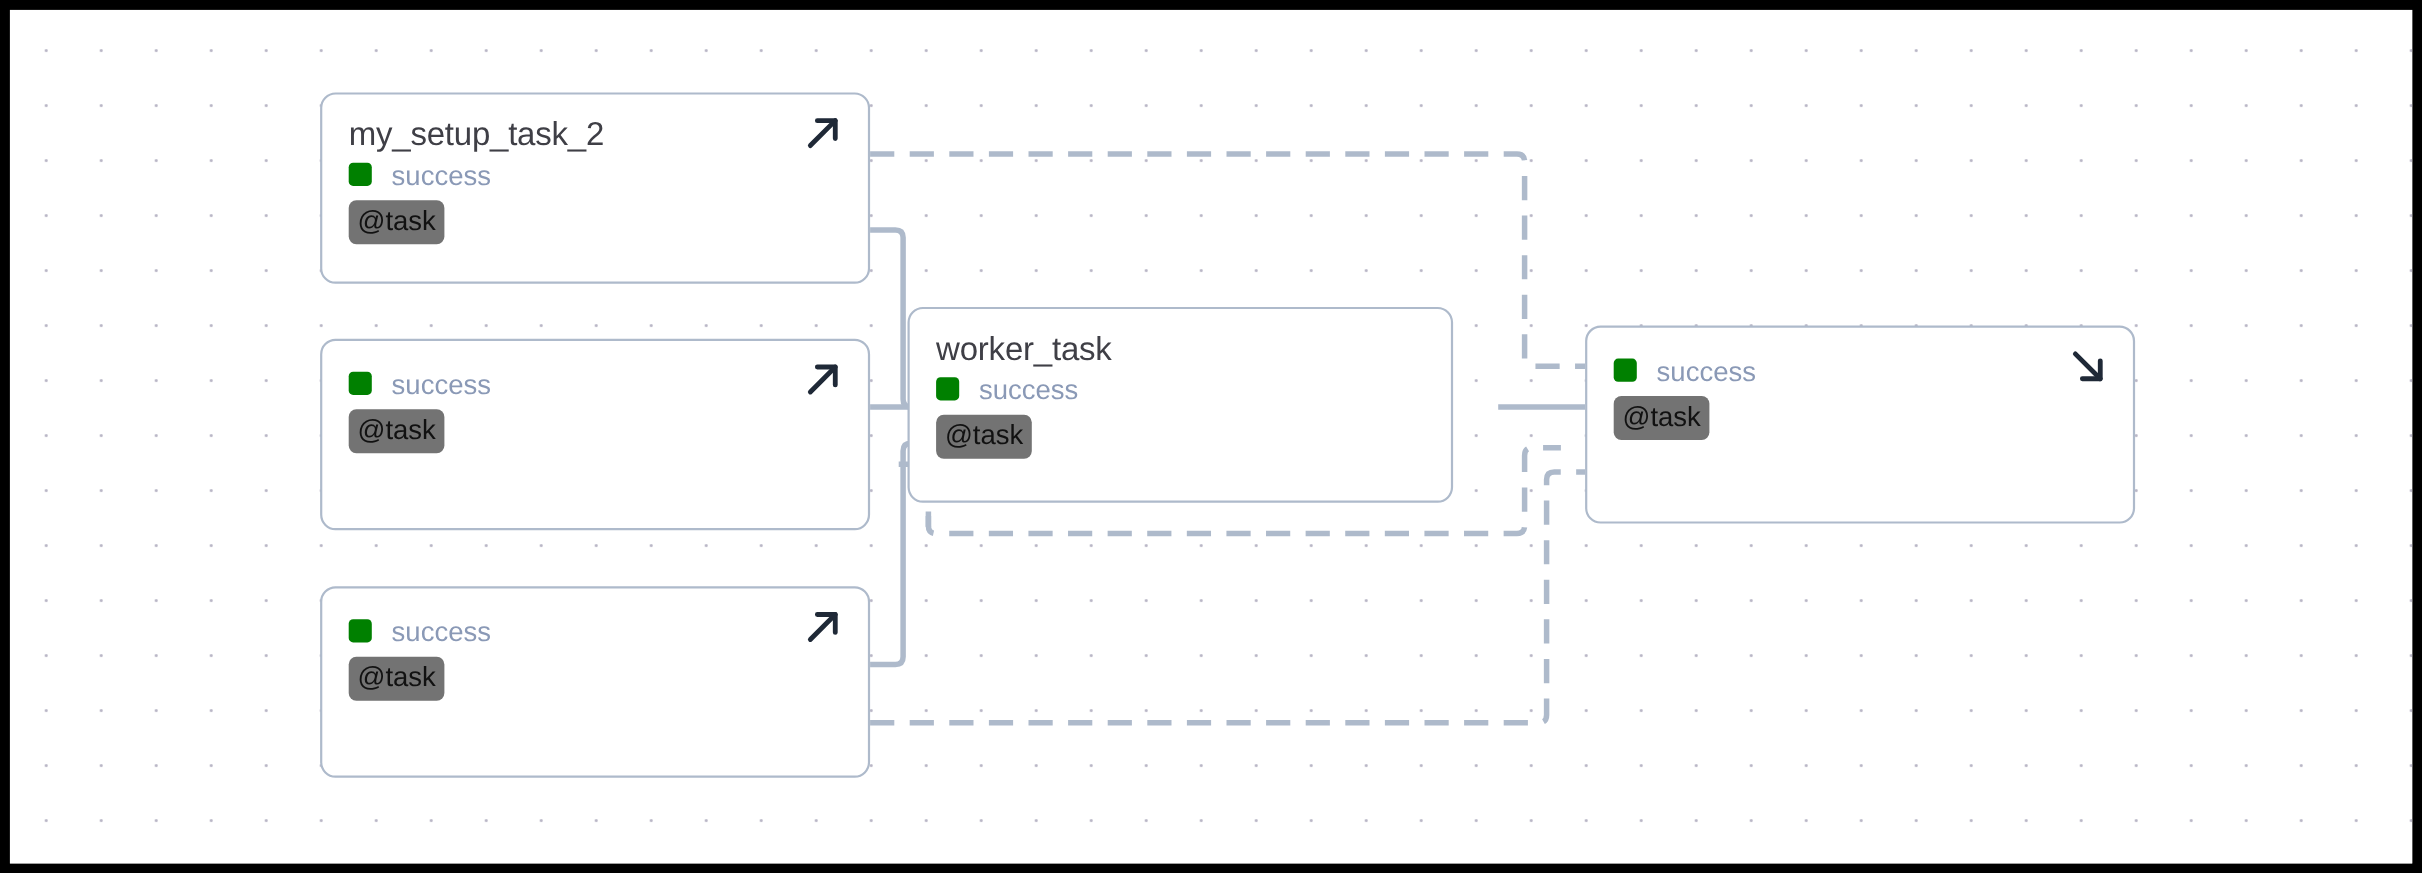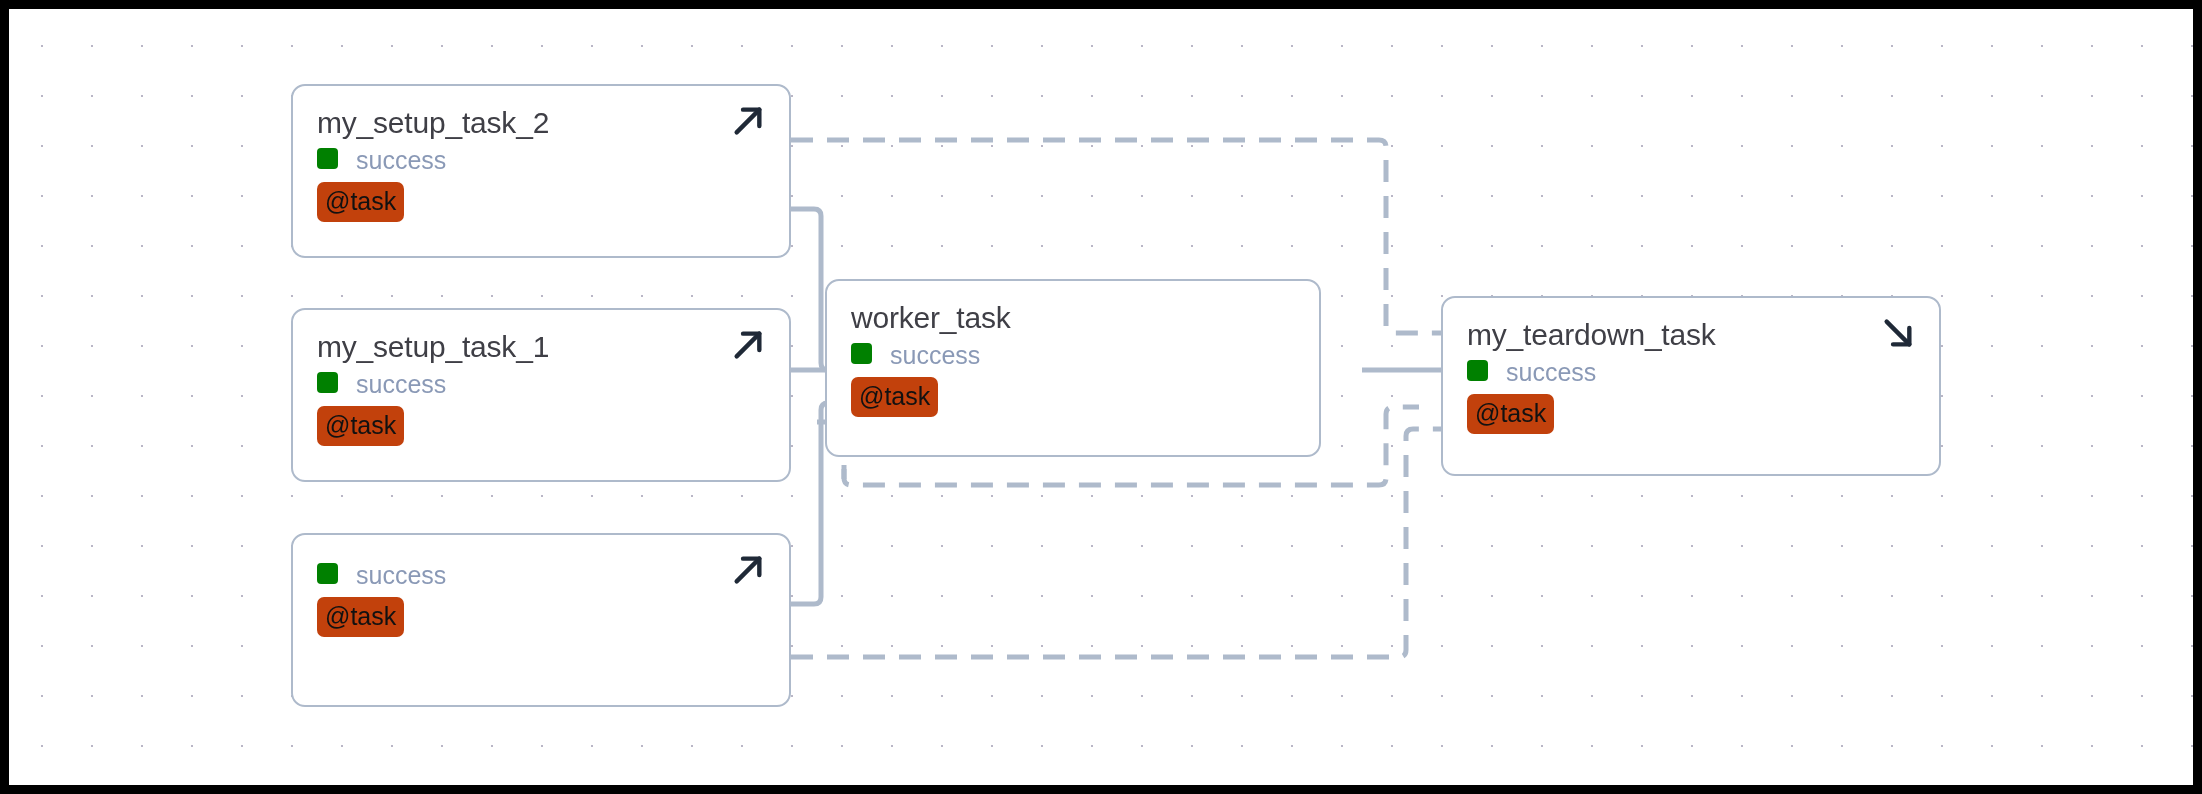--- a/index.html
+++ b/index.html
@@ -71,21 +71,21 @@
   }
   .status-text {
     margin-left: 18px;
     font-size: 25px;
     color: #8a99b6;
     line-height: 1;
   }
   .op-badge {
     display: inline-block;
     margin-top: 9px;
-    background: #c2410c;
+    background: #737373;
     color: #111111;
     font-size: 25px;
     line-height: 1;
     padding: 7px 8px 8px 8px;
     border-radius: 7px;
   }
 </style>
 </head>
 <body>
 
@@ -123,21 +123,20 @@
         </svg>
       </span>
       <div class="status-row">
         <span class="status-swatch"></span>
         <span class="status-text">success</span>
       </div>
       <div><span class="op-badge">@task</span></div>
     </div>
 
     <div class="node" style="left:282px; top:299px; width:500px; height:174px;">
-      <div class="node-title">my_setup_task_1</div>
       <span class="node-corner-icon">
         <svg viewBox="0 0 24 24" fill="none" stroke="currentColor" stroke-width="3.1" stroke-linecap="round" stroke-linejoin="round">
           <line x1="4" y1="20" x2="20" y2="4"></line>
             <polyline points="8.5,4 20,4 20,15.5"></polyline>
         </svg>
       </span>
       <div class="status-row">
         <span class="status-swatch"></span>
         <span class="status-text">success</span>
       </div>
@@ -161,21 +160,20 @@
     <div class="node" style="left:816px; top:270px; width:496px; height:178px;">
       <div class="node-title">worker_task</div>
       <div class="status-row">
         <span class="status-swatch"></span>
         <span class="status-text">success</span>
       </div>
       <div><span class="op-badge">@task</span></div>
     </div>
 
     <div class="node" style="left:1432px; top:287px; width:500px; height:180px;">
-      <div class="node-title">my_teardown_task</div>
       <span class="node-corner-icon">
         <svg viewBox="0 0 24 24" fill="none" stroke="currentColor" stroke-width="3.1" stroke-linecap="round" stroke-linejoin="round">
           <line x1="4" y1="4" x2="20" y2="20"></line>
             <polyline points="20,8.5 20,20 8.5,20"></polyline>
         </svg>
       </span>
       <div class="status-row">
         <span class="status-swatch"></span>
         <span class="status-text">success</span>
       </div>

